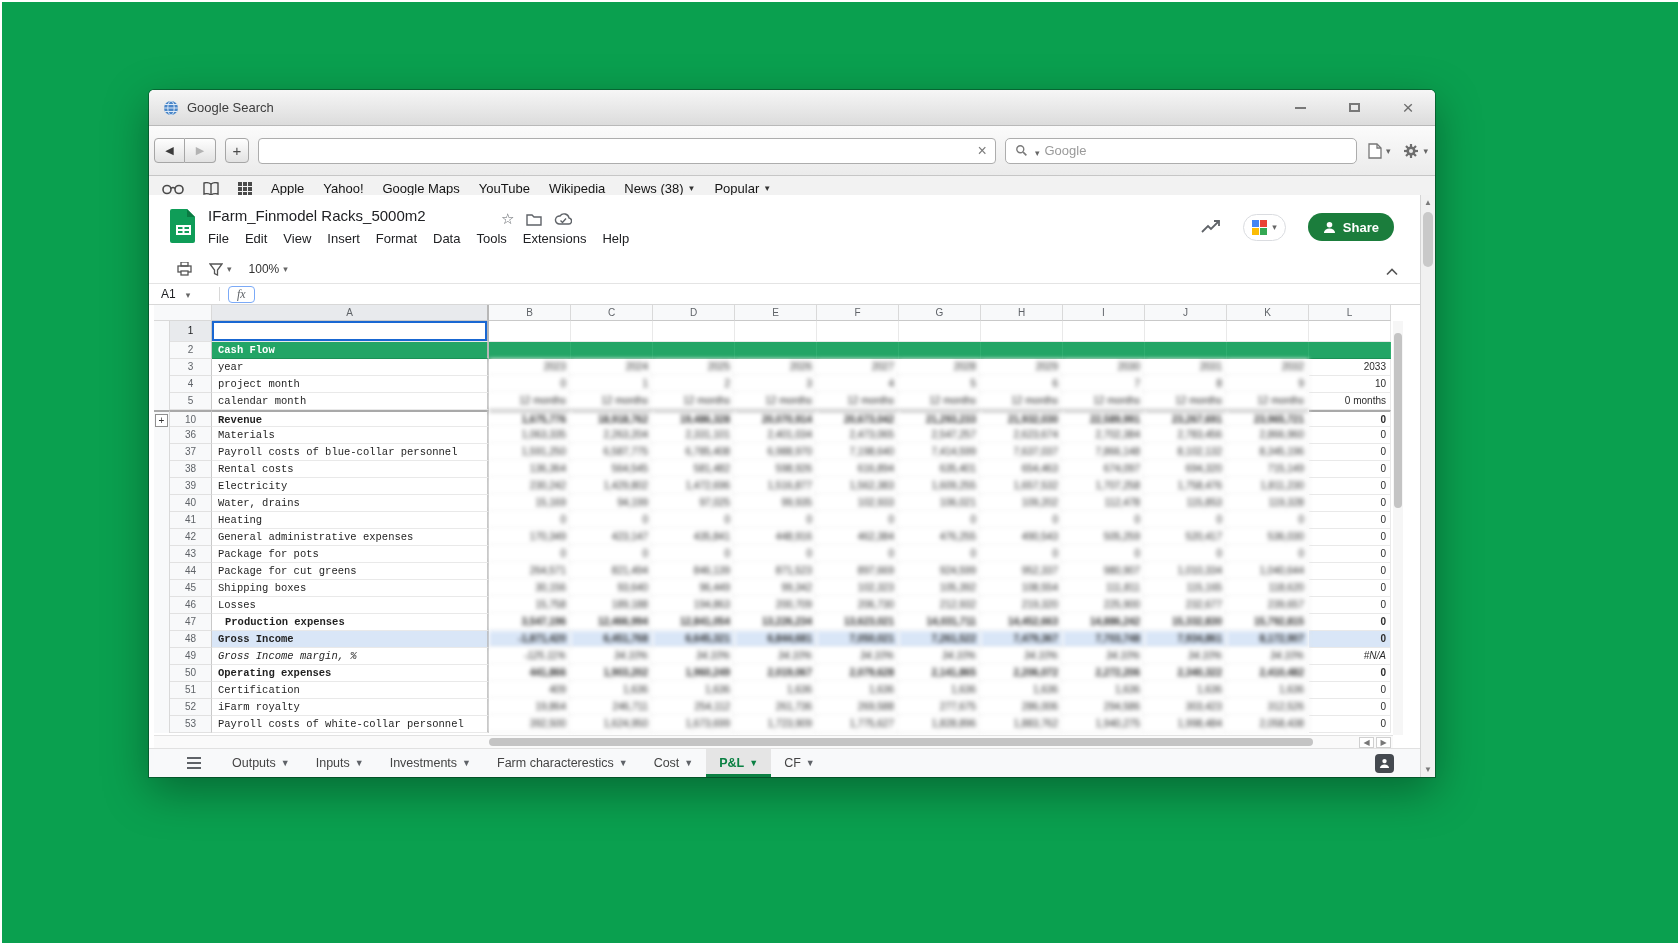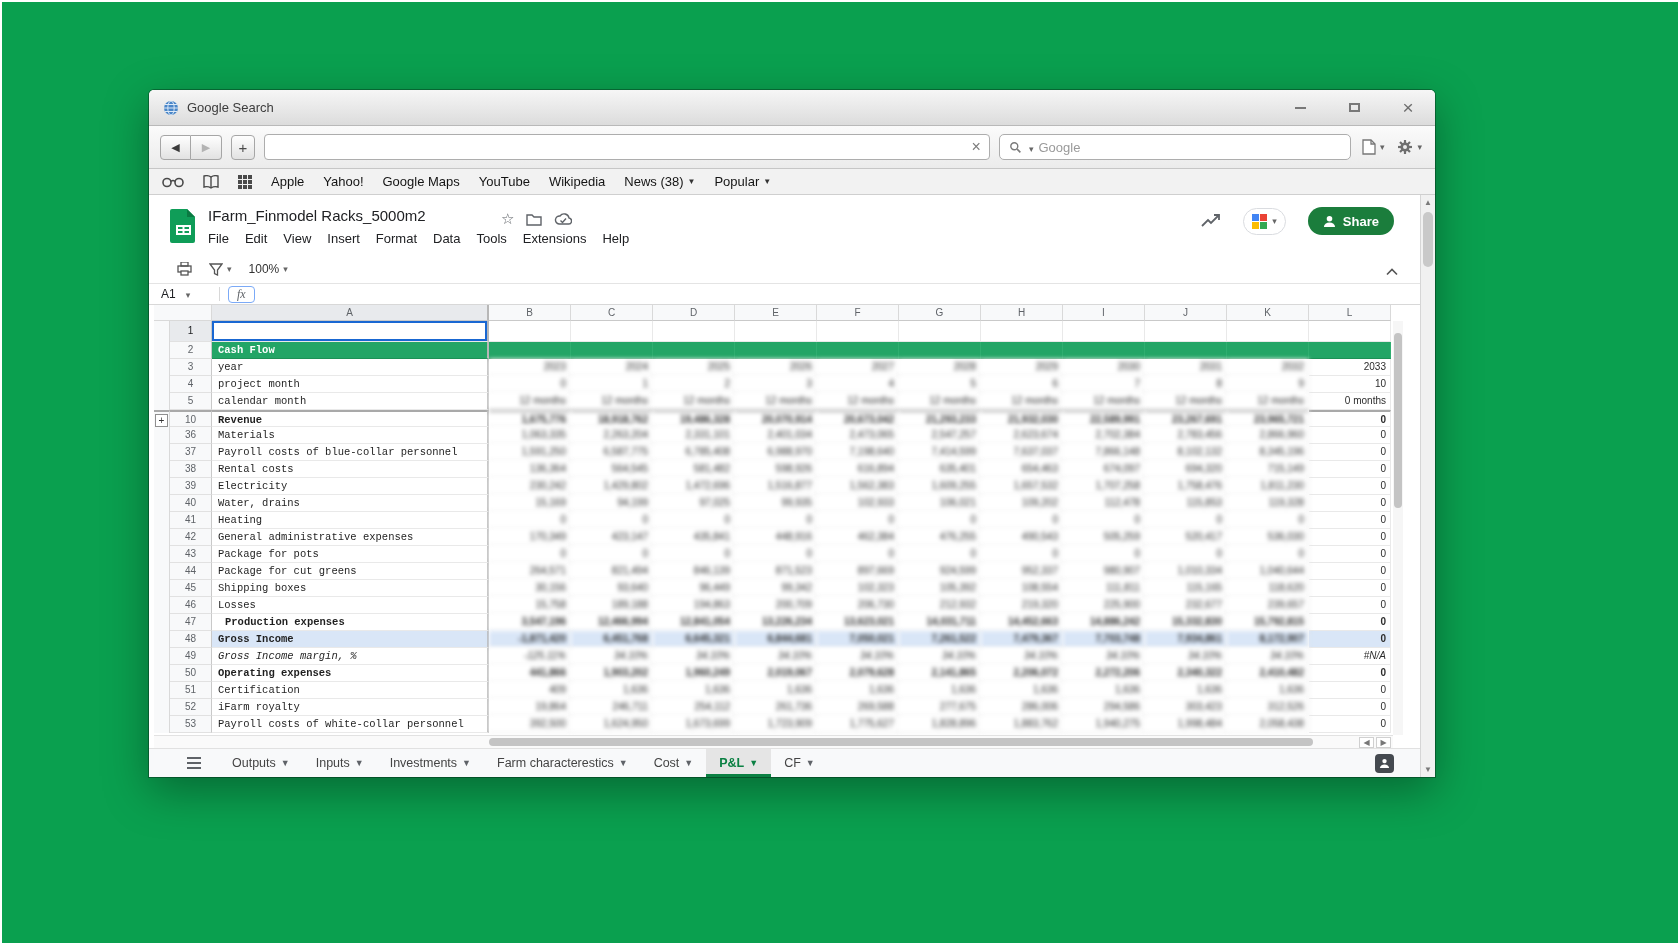--- a/index.html
+++ b/index.html
@@ -13,21 +13,21 @@
   .titlebar{height:36px;display:flex;align-items:center;gap:8px;padding:0 14px;
     background:linear-gradient(#f6f6f6,#dcdcdc);border-bottom:1px solid #b9b9b9;border-radius:5px 5px 0 0;}
   .win-title{font-size:13px;color:#3c3c3c;}
   .win-controls{margin-left:auto;display:flex;align-items:center;gap:40px;padding-right:6px;}
   .ctrl{width:14px;height:14px;display:flex;align-items:center;justify-content:center;color:#6e6e6e;cursor:default;}
   .min-glyph{width:11px;height:2px;background:#787878;}
   .max-glyph{width:11px;height:9px;border:2px solid #787878;}
   .close-glyph{font-size:19px;line-height:14px;color:#6e6e6e;}
   .close-glyph::after{content:"×";}
 
-  .navbar{height:43px;display:flex;align-items:center;gap:9px;padding:0 11px;
+  .navbar{height:50px;display:flex;align-items:center;gap:9px;padding:0 5px;
     background:linear-gradient(#fbfbfb,#ebebeb);border-bottom:1px solid #c6c6c6;}
   .nav-group{display:flex;}
   .nav-btn{width:31px;height:25px;border:1px solid #a6a6a6;background:linear-gradient(#fefefe,#e2e2e2);
     display:flex;align-items:center;justify-content:center;font-size:11px;color:#3a3a3a;}
   .nav-btn.back{border-radius:4px 0 0 4px;}
   .nav-btn.fwd{border-radius:0 4px 4px 0;border-left:none;color:#b3b3b3;}
   .back-glyph::after{content:"◀";}
   .fwd-glyph::after{content:"▶";}
   .plus-btn{width:24px;height:25px;border:1px solid #a6a6a6;border-radius:4px;background:linear-gradient(#fefefe,#e2e2e2);
     display:flex;align-items:center;justify-content:center;font-size:15px;color:#4a4a4a;}
@@ -51,21 +51,21 @@
   
   .content{position:absolute;left:0;top:105px;right:15px;bottom:0;background:#fff;overflow:hidden;}
 
   .sheets-header{position:absolute;left:0;top:0;width:100%;height:60px;background:#fff;}
   .logo{position:absolute;left:21px;top:13px;}
   .doc-title{position:absolute;left:59px;top:12px;font-size:15px;color:#202124;}
   .title-icons{position:absolute;left:352px;top:15px;display:flex;gap:12px;align-items:center;color:#5f6368;}
   .star{font-size:15px;}
   .menubar{position:absolute;left:59px;top:36px;display:flex;gap:16px;font-size:13px;color:#202124;}
   .menu-item{cursor:default;}
-  .hdr-right{position:absolute;right:26px;top:12px;display:flex;align-items:center;gap:22px;}
+  .hdr-right{position:absolute;right:26px;top:18px;display:flex;align-items:center;gap:22px;}
   .apps-pill{height:27px;border:1px solid #dadce0;border-radius:14px;display:flex;align-items:center;gap:3px;padding:0 8px;}
   .mini-grid{width:15px;height:15px;display:grid;grid-template-columns:7px 7px;grid-template-rows:7px 7px;gap:1px;}
   .mini-grid i{display:block;}
   .share-btn{height:28px;background:#1b7d3c;border-radius:15px;display:flex;align-items:center;gap:7px;
     padding:0 15px;color:#fff;font-size:13px;font-weight:700;}
 
   .toolbar{position:absolute;left:0;top:60px;width:100%;height:28px;background:#fff;display:flex;align-items:center;gap:17px;padding-left:28px;}
   .tool{display:flex;align-items:center;gap:2px;color:#444;}
   .zoom-label{font-size:12px;color:#333;}
   .collapse-chevron{position:absolute;right:22px;top:7px;color:#555;}

